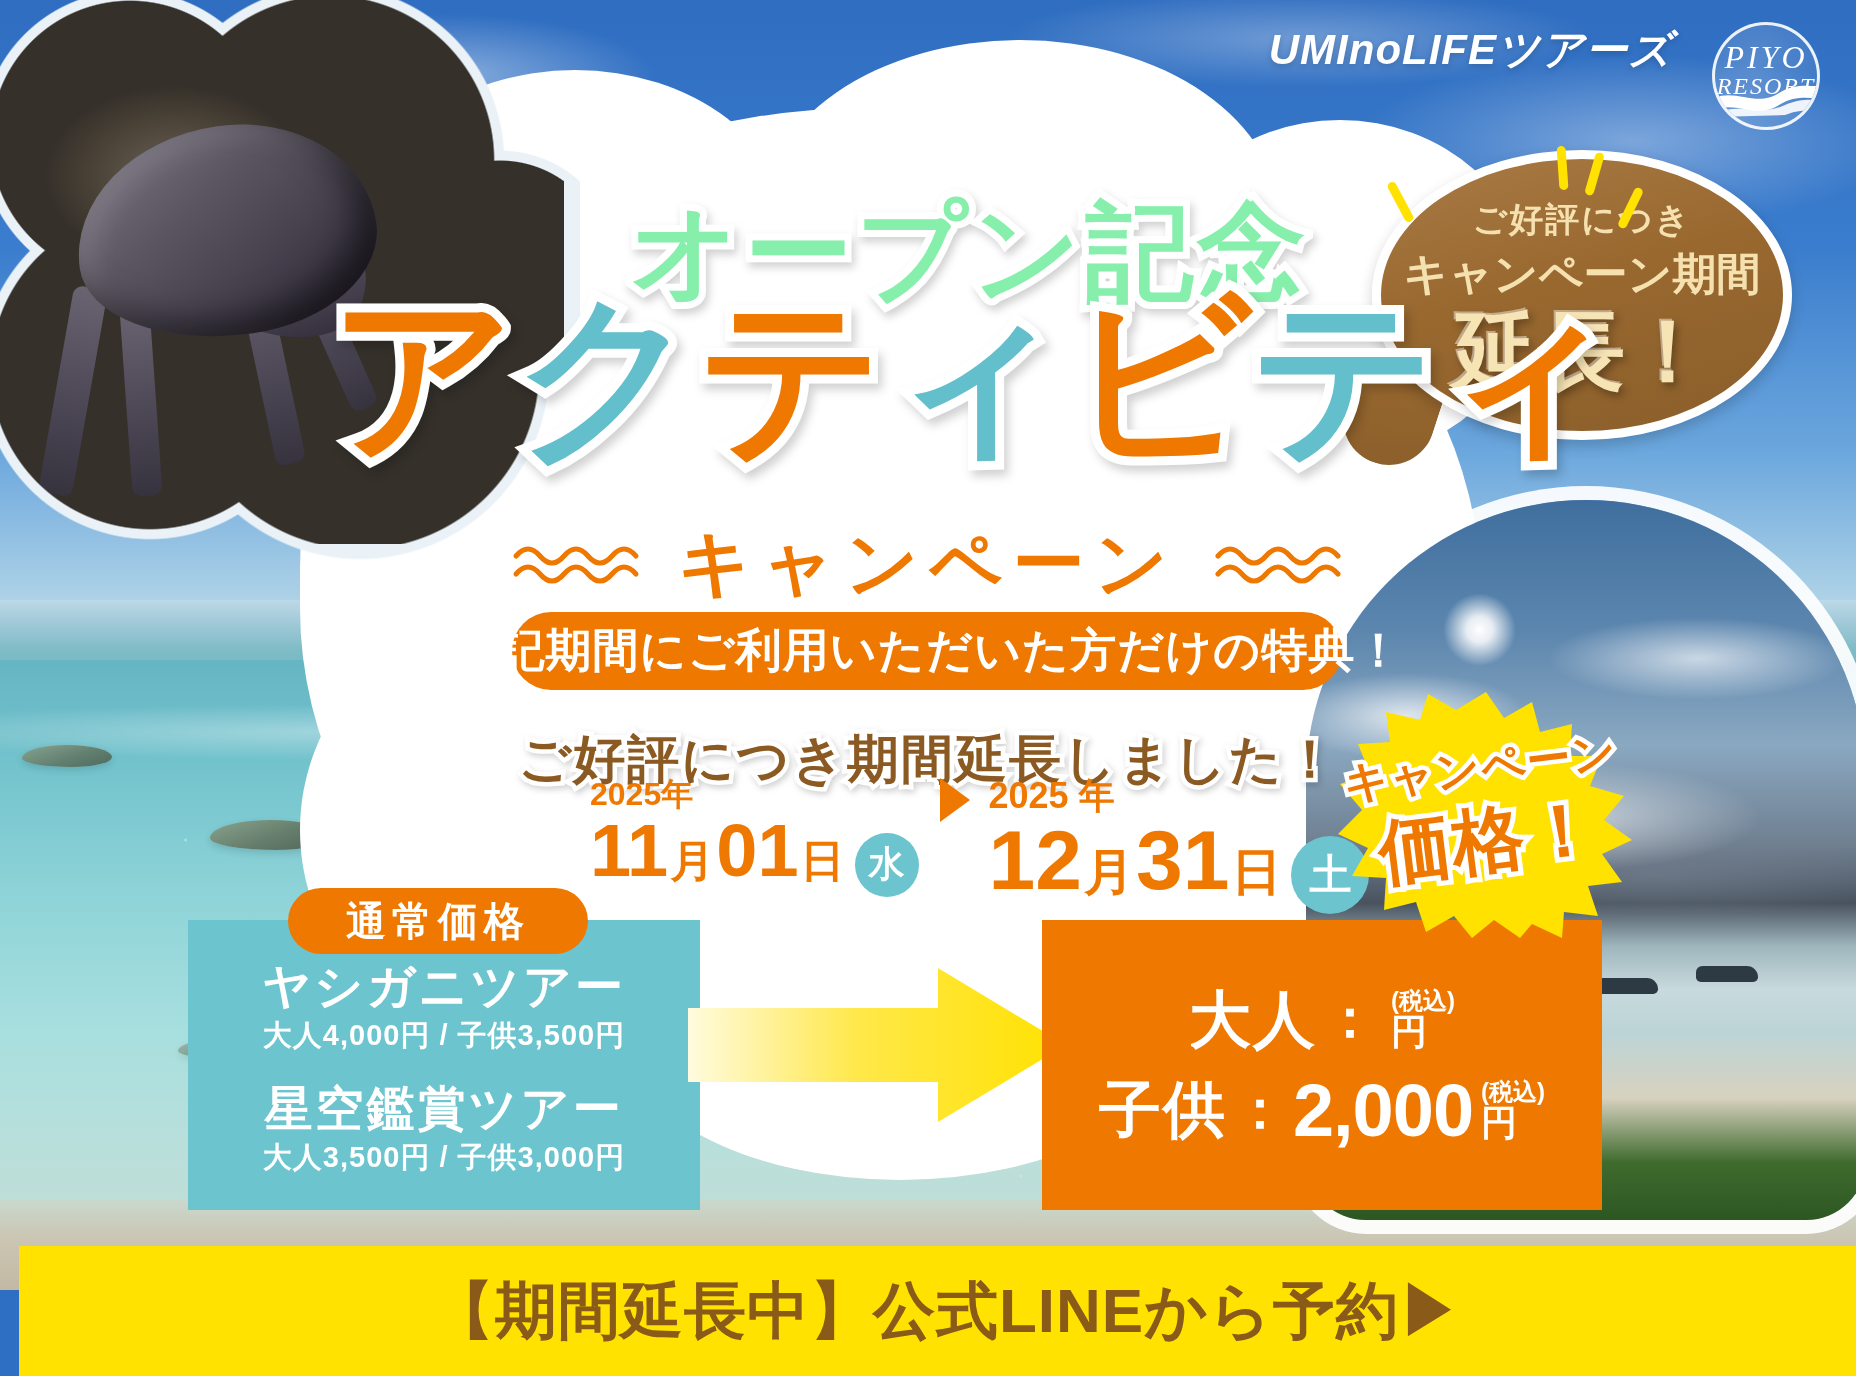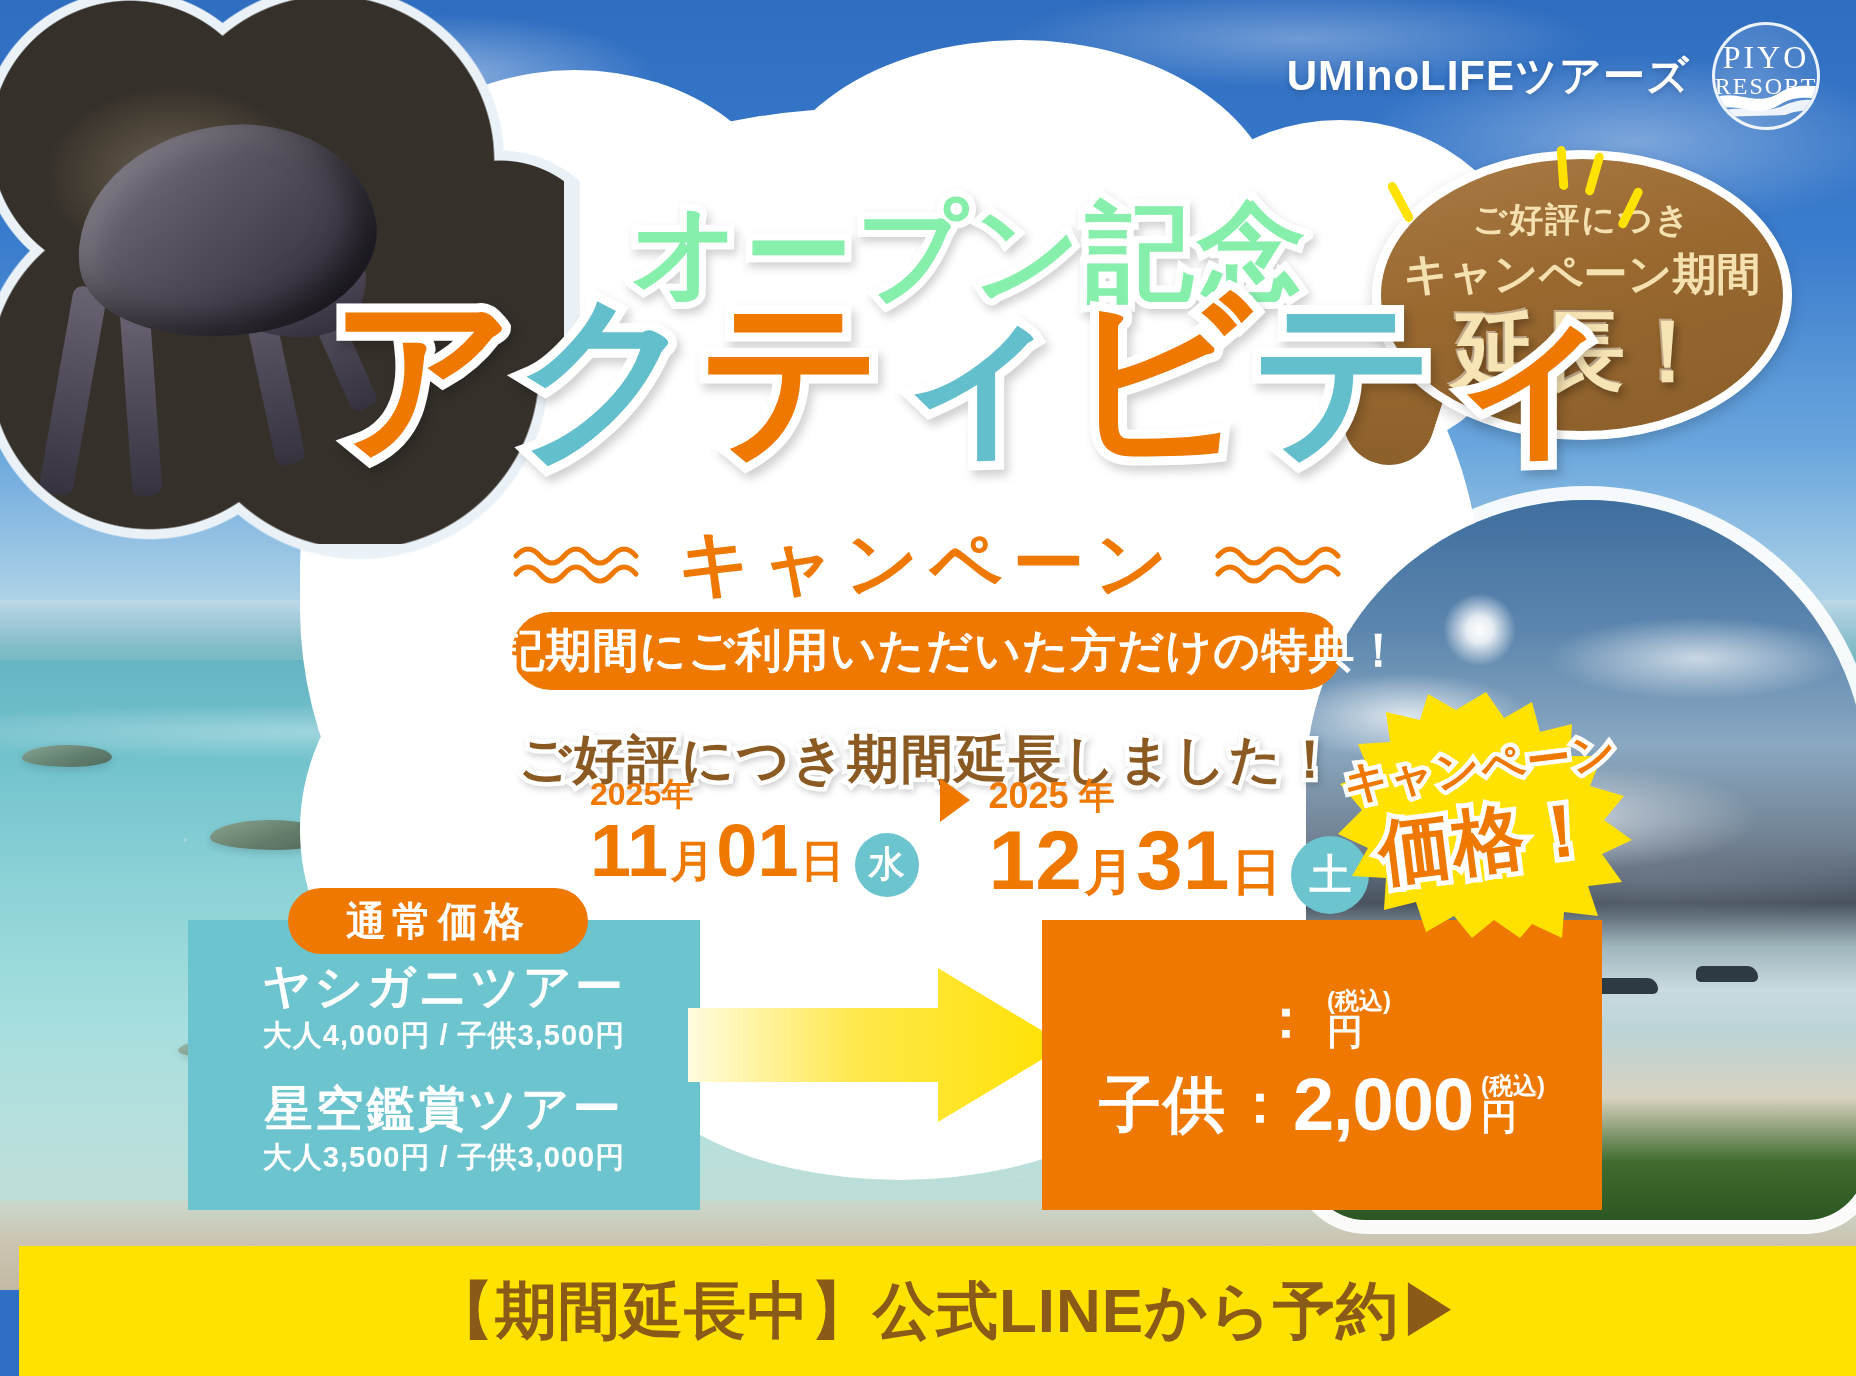--- a/index.html
+++ b/index.html
@@ -157,21 +157,21 @@
       radial-gradient(ellipse 300px 60px at 62% 52%, rgba(120,130,145,.55), transparent 78%),
       linear-gradient(180deg,#3f6e9e 0%,#5c86ae 18%,#8aa8c1 34%,#6f7f90 48%,#49535f 56%,
                       #9fb6bd 62%, #c8dadd 68%, #bcd4d6 74%, #d8d2c0 83%, #3f6b2e 92%, #2c5722 100%);
   }
   .jetski{ position:absolute; width:62px; height:16px; background:#2d3a44; border-radius:8px 14px 6px 6px; }
   .js1{ left:290px; top:478px; }
   .js2{ left:390px; top:466px; }
 
   
   .header{
-    position:absolute; right:36px; top:22px; display:flex; align-items:center; gap:22px; z-index:70;
+    position:absolute; right:36px; top:22px; display:flex; align-items:flex-start; gap:40px; z-index:70;font-style:italic;
   }
   .brand-text{
     color:#fff; font-size:42px; font-weight:700; letter-spacing:1px; white-space:nowrap;
     text-shadow:0 2px 6px rgba(0,0,0,.18);
   }
   .logo-circle{
     width:108px; height:108px; border-radius:50%;
     border:3px solid rgba(255,255,255,.9);
     background:radial-gradient(circle at 40% 35%, rgba(255,255,255,.18), rgba(255,255,255,.03));
     display:flex; flex-direction:column; align-items:center; justify-content:flex-start;
@@ -463,20 +463,21 @@
       <stop offset="0%" stop-color="#FFFBDF"></stop>
       <stop offset="45%" stop-color="#FFE84A"></stop>
       <stop offset="100%" stop-color="#FFE200"></stop>
     </linearGradient>
   </defs>
   <path d="M0 48 L250 48 L250 8 L378 85 L250 162 L250 122 L0 122 Z" fill="url(#agrad)"></path>
 </svg>
 
 <div class="new-box">
   <div class="price-line">
+    <span class="p-who">大人</span>
     <span class="p-colon">：</span>
     <span class="p-tax">
       <span class="p-taxtop">(税込)</span>
       <span class="p-yen">円</span>
     </span>
   </div>
   <div class="price-line">
     <span class="p-who">子供</span>
     <span class="p-colon">：</span>
     <span class="p-num">2,000</span>

